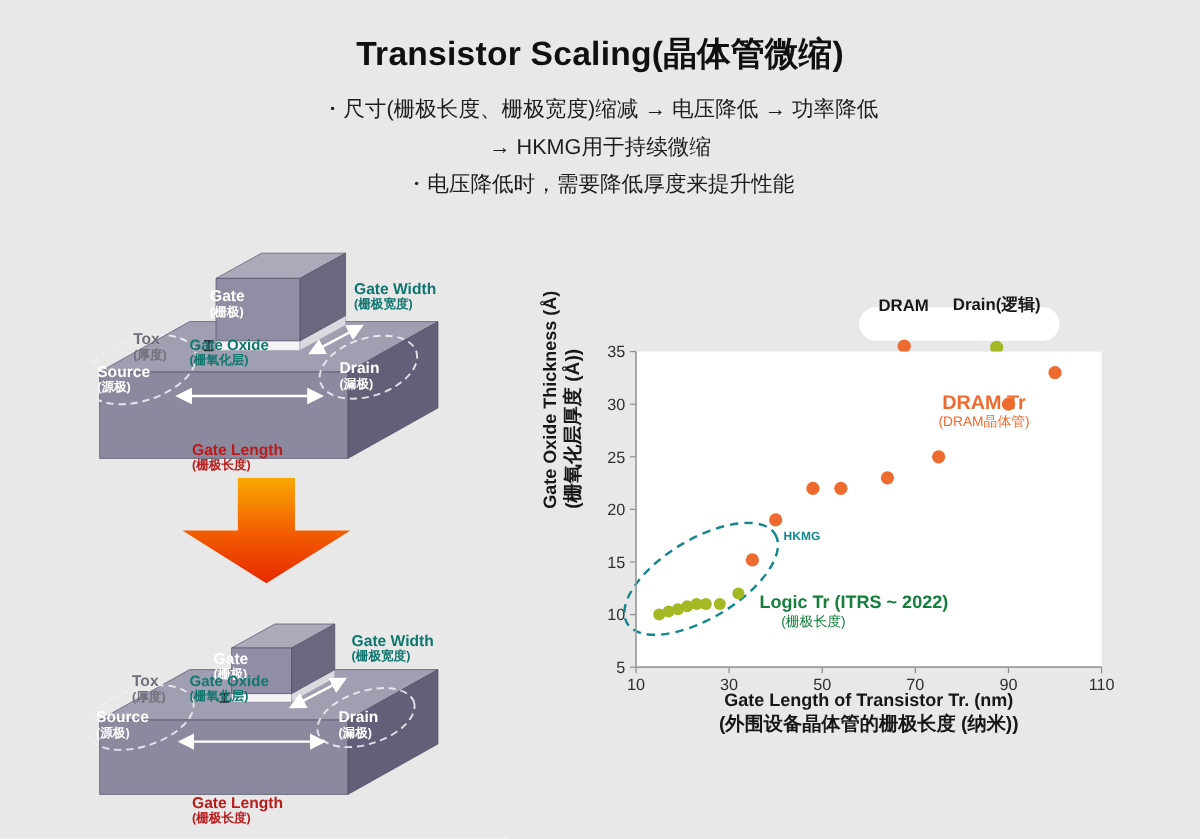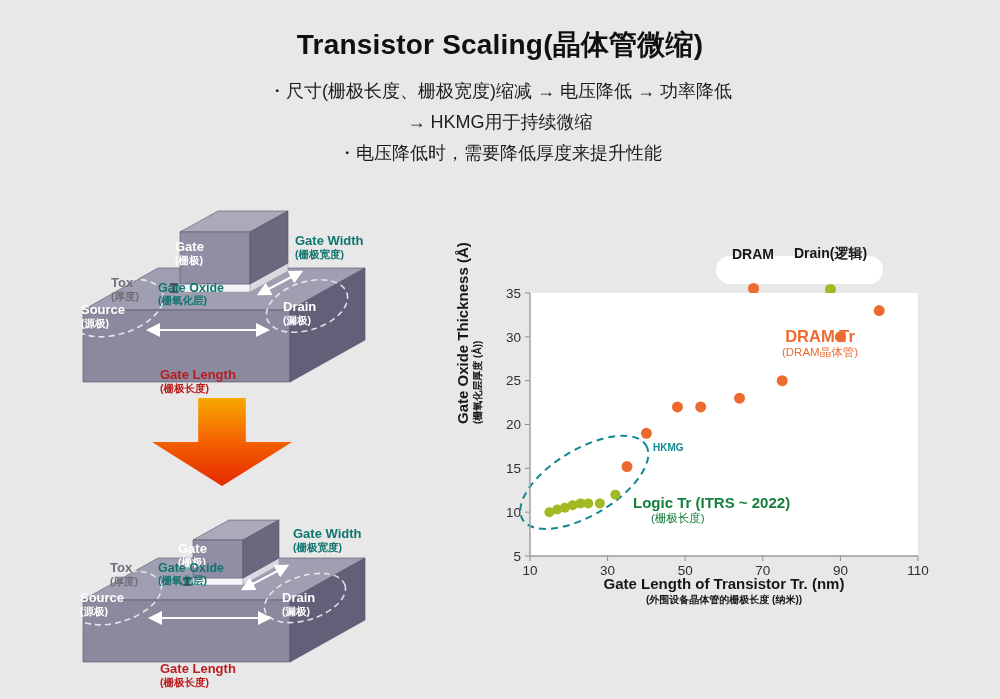--- a/index.html
+++ b/index.html
@@ -31,21 +31,21 @@
   .legend{
     left:716px;top:256px;height:28px;background:#ffffff;border-radius:15px;
     display:flex;align-items:center;gap:20px;padding:0 16px;box-sizing:border-box;
   }
   .legend-item{display:flex;align-items:center;gap:21px;font-size:14px;font-weight:bold;color:#17171a;flex-direction:column;}
   .dot{width:11px;height:11px;border-radius:50%;display:inline-block;}
   .ylab-wrap{width:0;height:0;}
   .ylab{transform:translate(-50%,-50%) rotate(-90deg);white-space:nowrap;text-align:center;line-height:1.2;color:#17171a;}
   .xlab{text-align:center;line-height:1.25;color:#17171a;}
   .axlab-en{font-weight:bold;font-size:15px;}
-  .axlab-cn{font-weight:600;font-size:10px;}
+  .axlab-cn{font-weight:600;font-size:16px;}
   .ann{text-align:center;line-height:1.15;}
   .ann-en{font-weight:bold;font-size:16.5px;}
   .ann-cn{font-weight:normal;font-size:11.5px;}
   .ann-en2{font-weight:bold;font-size:15px;}
 </style>
 </head>
 <body>
 
 <div id="root">
 

